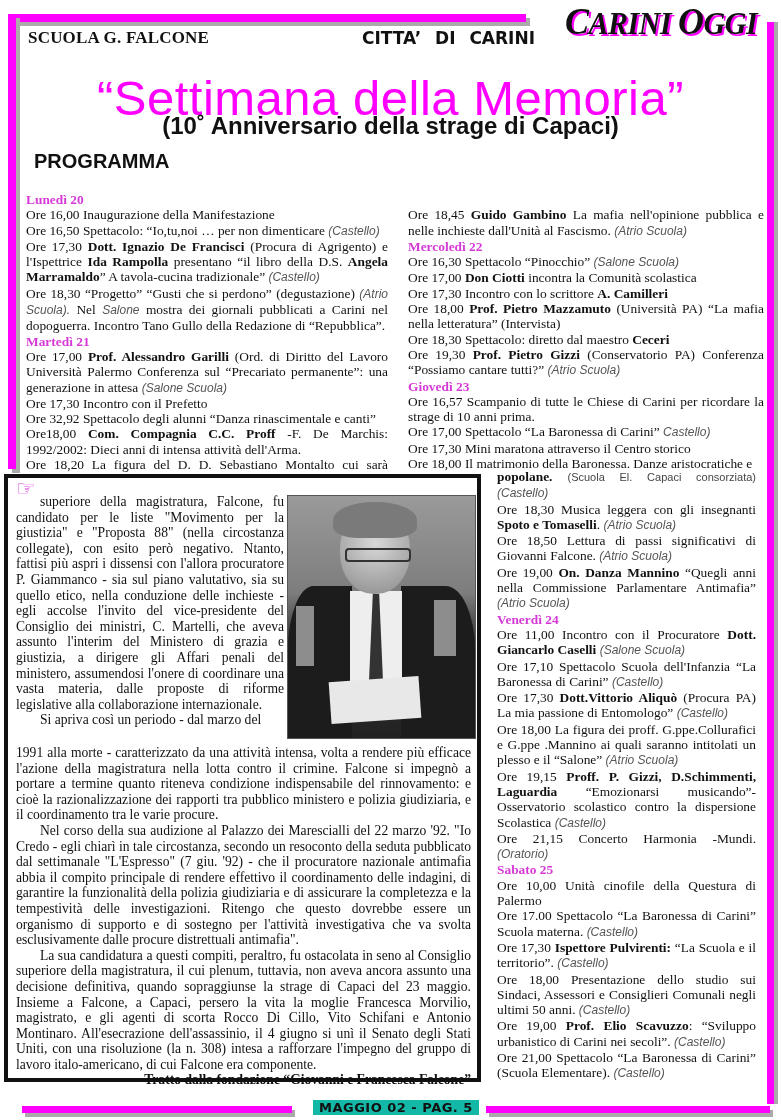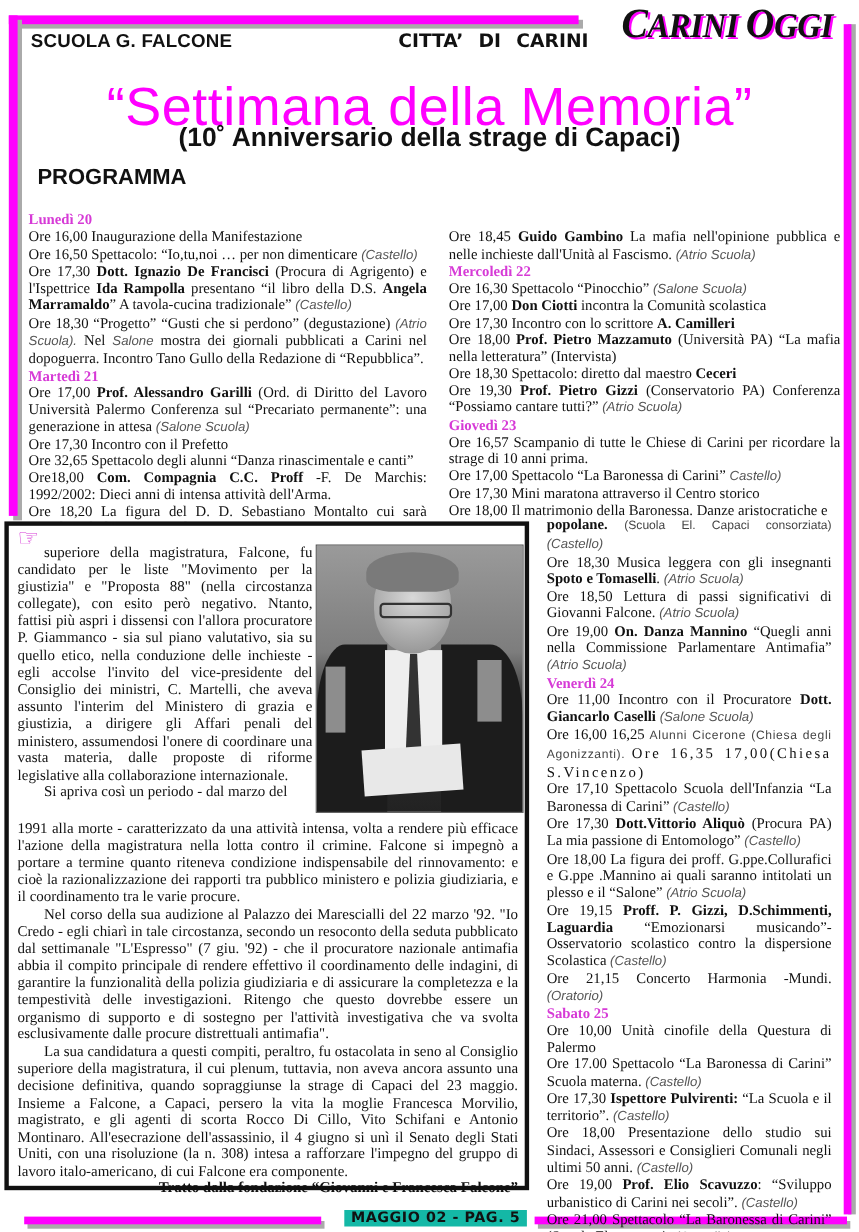--- a/index.html
+++ b/index.html
@@ -9,21 +9,21 @@
   
   .bar-top { left:8px; top:14px; width:518px; height:8px; background:#f0f; box-shadow:4px 4px 0 #aaa; }
   .bar-left { left:8px; top:14px; width:8px; height:455px; background:#f0f; box-shadow:4px 4px 0 #aaa; }
   .bar-right { left:767px; top:22px; width:7px; height:1082px; background:#f0f; box-shadow:4px 0 0 #aaa; }
   .bar-bottom-left { left:22px; top:1106px; width:270px; height:7px; background:#f0f; box-shadow:3px 4px 0 #aaa; }
   .bar-bottom-right2 { left:486px; top:1106px; width:284px; height:7px; background:#f0f; box-shadow:3px 4px 0 #aaa; }
 
   .masthead { left:565px; top:0px; font-family:"Liberation Serif", serif; font-style:italic; font-weight:bold; font-size:30px; color:#111; letter-spacing:-0.5px; text-shadow:2px 2px 0 #f0f; transform:scaleY(1.05); }
   .masthead .big { font-size:36px; }
 
-  .header-left { left:28px; top:28px; font-family:Liberation Sans, sans-serif; font-weight:bold; font-size:17px; letter-spacing:0.2px; }
+  .header-left { left:28px; top:28px; font-family:Liberation Serif, serif; font-weight:bold; font-size:17px; letter-spacing:0.2px; }
   .header-mid { left:351px; top:28px; font-family:"DejaVu Sans", sans-serif; font-weight:bold; font-size:17px; word-spacing:8px;margin-left:11px; }
 
   .title { left:0; width:781px; top:70px; text-align:center; font-family:"Liberation Sans", sans-serif; font-weight:normal; font-size:49px; color:#f0f; letter-spacing:0.5px; }
   .subtitle { left:0; width:781px; top:112px; text-align:center; font-family:"Liberation Sans", sans-serif; font-weight:bold; font-size:24px; }
   .programma { left:34px; top:150px; font-family:"Liberation Sans", sans-serif; font-weight:bold; font-size:20px; }
 
   .col { font-size:13.4px; line-height:15.3px; text-align:justify; }
   .col p { margin:0; }
   .day { color:#d63ad6; font-weight:bold; }
   .loc { font-style:italic; font-family:"Liberation Sans", sans-serif; font-size:12px; color:#555; font-weight:normal; }
@@ -78,21 +78,21 @@
 <div class="abs col col1">
   <p class="day">Lunedì 20</p>
   <p><span>Ore 16,00 Inaugurazione della Manifestazione</span></p>
   <p><span>Ore 16,50 Spettacolo: “Io,tu,noi … per non dimenticare</span> <span class="loc">(Castello)</span></p>
   <p><span>Ore 17,30</span> <b>Dott. Ignazio De Francisci</b> <span>(Procura di Agrigento) e l'Ispettrice</span> <b>Ida Rampolla</b> <span>presentano “il libro della D.S.</span> <b>Angela Marramaldo</b><span>” A tavola-cucina tradizionale”</span> <span class="loc">(Castello)</span></p>
   <p><span>Ore 18,30 “Progetto” “Gusti che si perdono” (degustazione)</span> <span class="loc">(Atrio Scuola).</span> <span>Nel</span> <span class="loc">Salone</span> <span>mostra dei giornali pubblicati a Carini nel dopoguerra. Incontro Tano Gullo della Redazione di “Repubblica”.</span></p>
 
   <p class="day">Martedì 21</p>
   <p><span>Ore 17,00</span> <b>Prof. Alessandro Garilli</b> <span>(Ord. di Diritto del Lavoro Università Palermo Conferenza sul “Precariato permanente”: una generazione in attesa</span> <span class="loc">(Salone Scuola)</span></p>
   <p>Ore 17,30 Incontro con il Prefetto</p>
-  <p>Ore 32,65 Spettacolo degli alunni “Danza rinascimentale e canti”</p>
+  <p>Ore 32,92 Spettacolo degli alunni “Danza rinascimentale e canti”</p>
   <p><span>Ore18,00</span> <b>Com. Compagnia C.C. Proff</b> <span>-F. De Marchis: 1992/2002: Dieci anni di intensa attività dell'Arma.</span></p>
   <p>Ore 18,20 La figura del D. D. Sebastiano Montalto cui sarà intitolato il plesso “Sei Aule”.</p>
 </div>
 
 <div class="abs col col2">
   <p style="height:15.3px"></p>
   <p><span>Ore 18,45</span> <b>Guido Gambino</b> <span>La mafia nell'opinione pubblica e nelle inchieste dall'Unità al Fascismo.</span> <span class="loc">(Atrio Scuola)</span></p>
 
   <p class="day">Mercoledì 22</p>
   <p><span>Ore 16,30 Spettacolo “Pinocchio”</span> <span class="loc">(Salone Scuola)</span></p>
@@ -110,21 +110,20 @@
 </div>
 
 <div class="abs col col3">
   <p style="padding-left:0"><b>popolane.</b> <span class="small">(Scuola El. Capaci consorziata)</span> <span class="loc">(Castello)</span></p>
   <p><span>Ore 18,30 Musica leggera con gli insegnanti</span> <b>Spoto e Tomaselli</b>. <span class="loc">(Atrio Scuola)</span></p>
   <p><span>Ore 18,50 Lettura di passi significativi di Giovanni Falcone.</span> <span class="loc">(Atrio Scuola)</span></p>
   <p><span>Ore 19,00</span> <b>On. Danza Mannino</b> <span>“Quegli anni nella Commissione Parlamentare Antimafia”</span> <span class="loc">(Atrio Scuola)</span></p>
 
   <p class="day">Venerdì 24</p>
   <p><span>Ore 11,00 Incontro con il Procuratore</span> <b>Dott. Giancarlo Caselli</b> <span class="loc">(Salone Scuola)</span></p>
-  <p><span>Ore 16,00 16,25</span> <span class="small spaced" style="letter-spacing:0.6px">Alunni Cicerone (Chiesa degli Agonizzanti).</span> <span class="spaced">Ore 16,35 17,00(Chiesa S.Vincenzo)</span></p>
   <p><span>Ore 17,10 Spettacolo Scuola dell'Infanzia “La Baronessa di Carini”</span> <span class="loc">(Castello)</span></p>
   <p><span>Ore 17,30</span> <b>Dott.Vittorio Aliquò</b> <span>(Procura PA) La mia passione di Entomologo”</span> <span class="loc">(Castello)</span></p>
   <p><span>Ore 18,00 La figura dei proff. G.ppe.Collurafici e G.ppe .Mannino ai quali saranno intitolati un plesso e il “Salone”</span> <span class="loc">(Atrio Scuola)</span></p>
   <p><span>Ore 19,15</span> <b>Proff. P. Gizzi, D.Schimmenti, Laguardia</b> <span>“Emozionarsi musicando”- Osservatorio scolastico contro la dispersione Scolastica</span> <span class="loc">(Castello)</span></p>
   <p><span>Ore 21,15 Concerto Harmonia -Mundi.</span> <span class="loc">(Oratorio)</span></p>
 
   <p class="day">Sabato 25</p>
   <p>Ore 10,00 Unità cinofile della Questura di Palermo</p>
   <p><span>Ore 17.00 Spettacolo “La Baronessa di Carini” Scuola materna.</span> <span class="loc">(Castello)</span></p>
   <p><span>Ore 17,30</span> <b>Ispettore Pulvirenti:</b> <span>“La Scuola e il territorio”.</span> <span class="loc">(Castello)</span></p>

